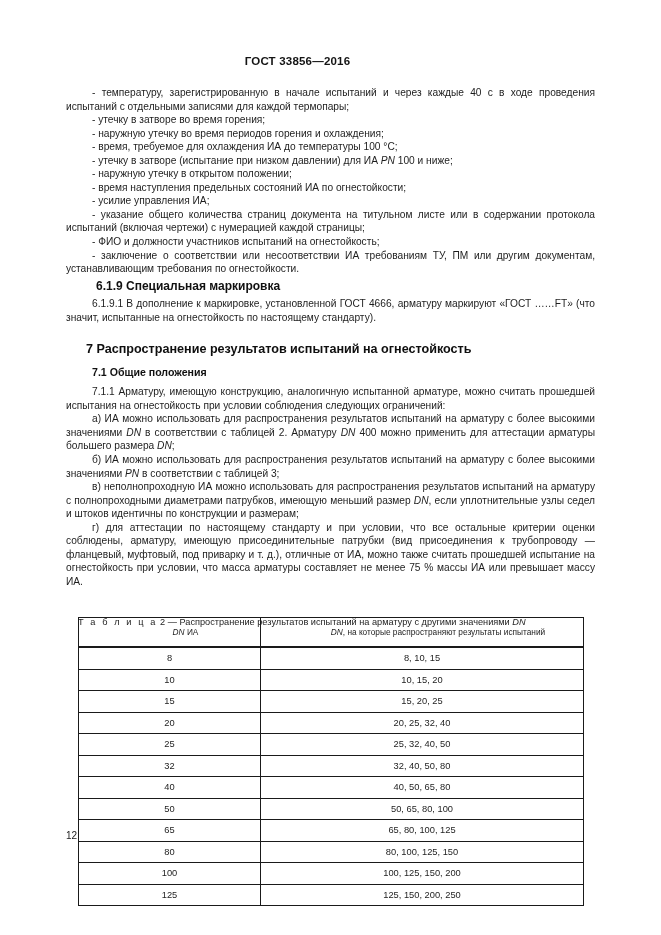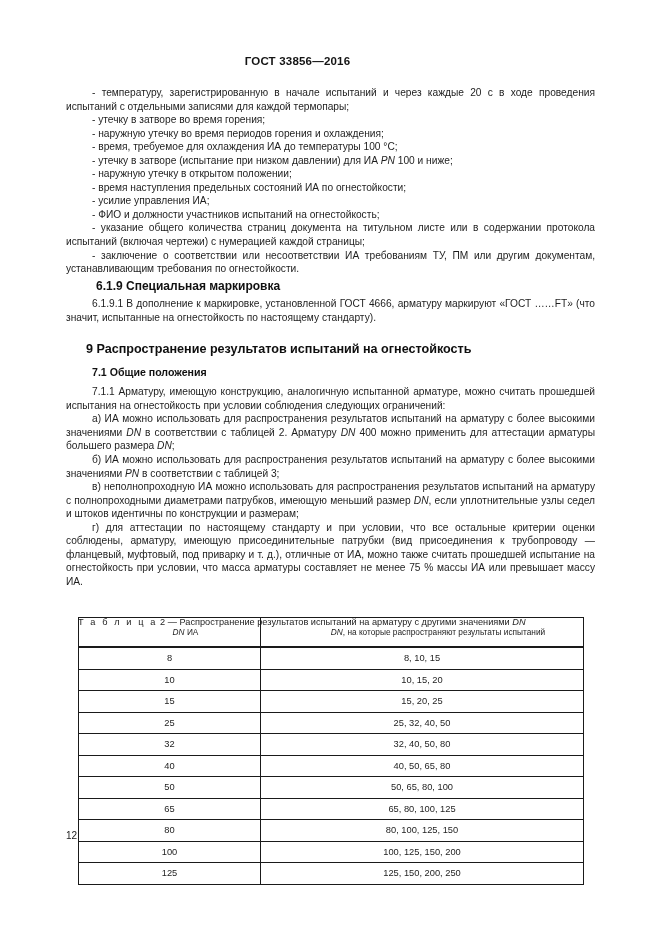--- a/index.html
+++ b/index.html
@@ -151,39 +151,39 @@
 </style>
 </head>
 <body>
 
 <div class="page">
 
   <div class="doc-header">ГОСТ 33856—2016</div>
 
   <div class="content">
 
-    <p class="body-text indent">- температуру, зарегистрированную в начале испытаний и через каждые 20 с в ходе проведения испытаний с отдельными записями для каждой термопары;</p>
+    <p class="body-text indent">- температуру, зарегистрированную в начале испытаний и через каждые 40 с в ходе проведения испытаний с отдельными записями для каждой термопары;</p>
     <p class="body-text indent">- утечку в затворе во время горения;</p>
     <p class="body-text indent">- наружную утечку во время периодов горения и охлаждения;</p>
     <p class="body-text indent">- время, требуемое для охлаждения ИА до температуры 100 °C;</p>
     <p class="body-text indent">- утечку в затворе (испытание при низком давлении) для ИА <i class="italic">PN</i> 100 и ниже;</p>
     <p class="body-text indent">- наружную утечку в открытом положении;</p>
     <p class="body-text indent">- время наступления предельных состояний ИА по огнестойкости;</p>
     <p class="body-text indent">- усилие управления ИА;</p>
+    <p class="body-text indent">- указание общего количества страниц документа на титульном листе или в содержании протокола испытаний (включая чертежи) с нумерацией каждой страницы;</p>
     <p class="body-text indent">- ФИО и должности участников испытаний на огнестойкость;</p>
-    <p class="body-text indent">- указание общего количества страниц документа на титульном листе или в содержании протокола испытаний (включая чертежи) с нумерацией каждой страницы;</p>
     <p class="body-text indent">- заключение о соответствии или несоответствии ИА требованиям ТУ, ПМ или другим документам, устанавливающим требования по огнестойкости.</p>
 
     <h3 class="sub-heading">6.1.9 Специальная маркировка</h3>
 
     <p class="body-text indent">6.1.9.1 В дополнение к маркировке, установленной ГОСТ 4666, арматуру маркируют «ГОСТ ……FT» (что значит, испытанные на огнестойкость по настоящему стандарту).</p>
 
     <div class="gap-sec-before"></div>
 
-    <h2 class="section-heading">9 Распространение результатов испытаний на огнестойкость</h2>
+    <h2 class="section-heading">7 Распространение результатов испытаний на огнестойкость</h2>
 
     <div class="gap-sec-after"></div>
 
     <h3 class="clause-heading">7.1 Общие положения</h3>
 
     <div class="gap-clause-after"></div>
 
     <p class="body-text indent">7.1.1 Арматуру, имеющую конструкцию, аналогичную испытанной арматуре, можно считать прошедшей испытания на огнестойкость при условии соблюдения следующих ограничений:</p>
     <p class="body-text indent">а) ИА можно использовать для распространения результатов испытаний на арматуру с более высокими значениями <i class="italic">DN</i> в соответствии с таблицей 2. Арматуру <i class="italic">DN</i> 400 можно применить для аттестации арматуры большего размера <i class="italic">DN</i>;</p>
     <p class="body-text indent">б) ИА можно использовать для распространения результатов испытаний на арматуру с более высокими значениями <i class="italic">PN</i> в соответствии с таблицей 3;</p>
@@ -219,20 +219,24 @@
         </tr>
         <tr>
           <td>10</td>
           <td>10, 15, 20</td>
         </tr>
         <tr>
           <td>15</td>
           <td>15, 20, 25</td>
         </tr>
         <tr>
+          <td>20</td>
+          <td>20, 25, 32, 40</td>
+        </tr>
+        <tr>
           <td>25</td>
           <td>25, 32, 40, 50</td>
         </tr>
         <tr>
           <td>32</td>
           <td>32, 40, 50, 80</td>
         </tr>
         <tr>
           <td>40</td>
           <td>40, 50, 65, 80</td>

